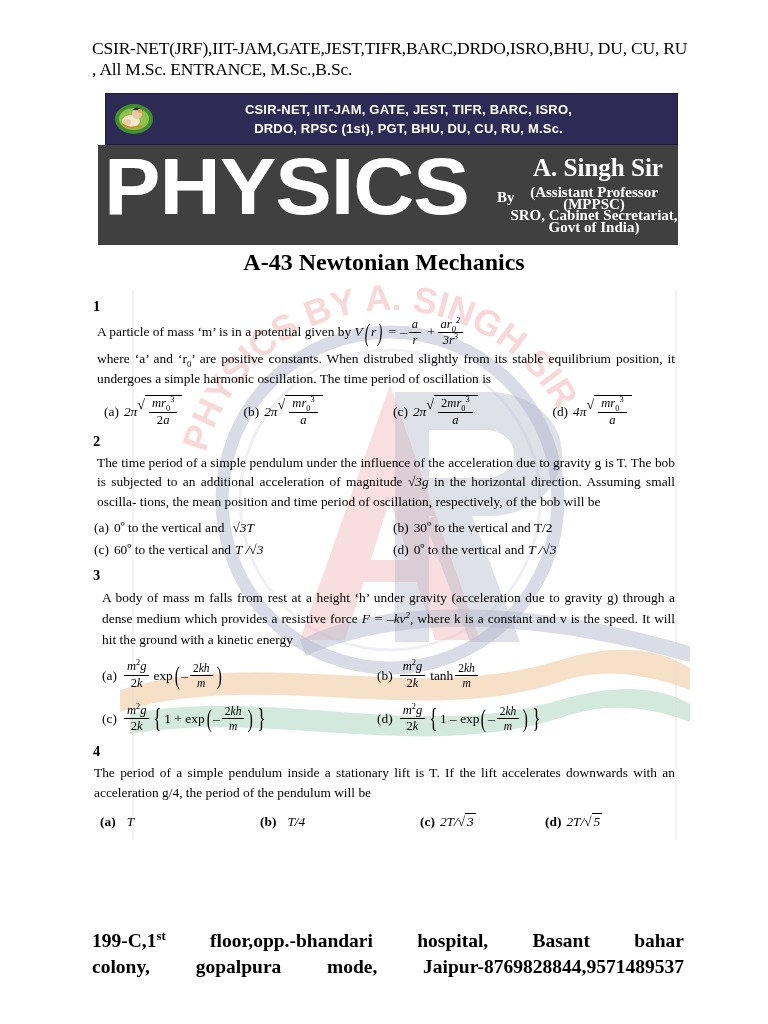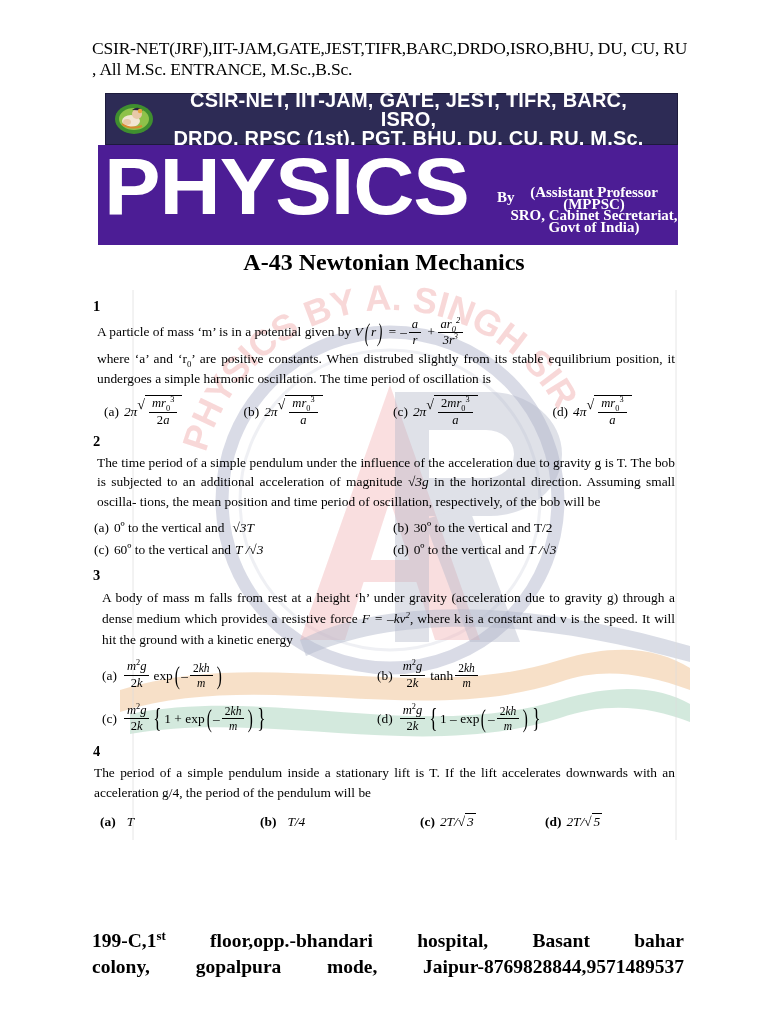--- a/index.html
+++ b/index.html
@@ -33,29 +33,29 @@
     box-sizing:border-box;
   }
   .bluebanner .logo{
     width:40px;height:34px;margin-left:8px;margin-right:6px;flex:0 0 auto;
     position:relative;
   }
   .bluebanner .btext{
     flex:1 1 auto;text-align:center;
     color:#ffffff;
     font-family:"Liberation Sans", sans-serif;
-    font-weight:bold;font-size:20px;line-height:19px;
+    font-weight:bold;font-size:13px;line-height:19px;
     letter-spacing:0.2px;
     padding-right:20px;
   }
 
   
   .redbanner{
     position:absolute;left:98px;top:145px;width:580px;height:100px;
-    background:#4c1d95;
+    background:#404040;
     z-index:3;
     overflow:hidden;
   }
   .physics{
     position:absolute;left:6px;top:-6px;
     color:#ffffff;
     font-family:"Liberation Sans", sans-serif;
     font-weight:bold;
     font-size:80px;
     line-height:96px;
@@ -190,20 +190,21 @@
     </div>
     <div class="btext">
       <div>CSIR-NET, IIT-JAM, GATE, JEST, TIFR, BARC, ISRO,</div>
       <div>DRDO, RPSC (1st), PGT, BHU, DU, CU, RU, M.Sc.</div>
     </div>
   </div>
 
   <div class="redbanner">
     <div class="physics">PHYSICS</div>
     <div class="byword">By</div>
+    <div class="singh">A. Singh Sir</div>
     <div class="credentials">
       <div>(Assistant Professor (MPPSC)</div>
       <div>SRO, Cabinet Secretariat,</div>
       <div>Govt of India)</div>
     </div>
   </div>
 
   <div class="chaptitle">A-43 Newtonian Mechanics</div>
 
   <div class="content">

